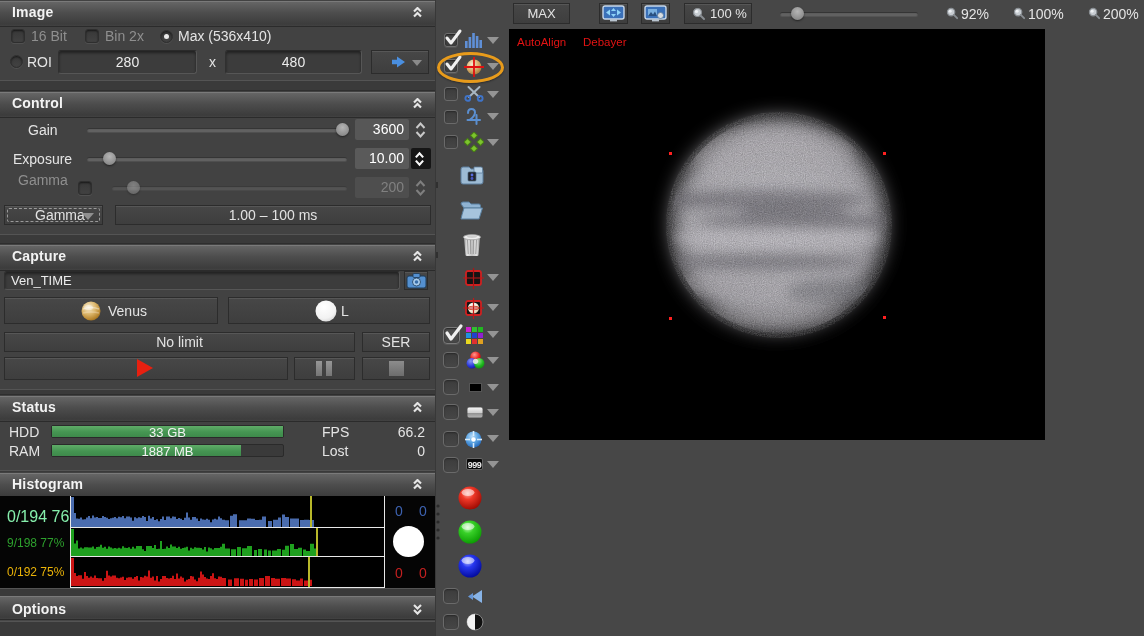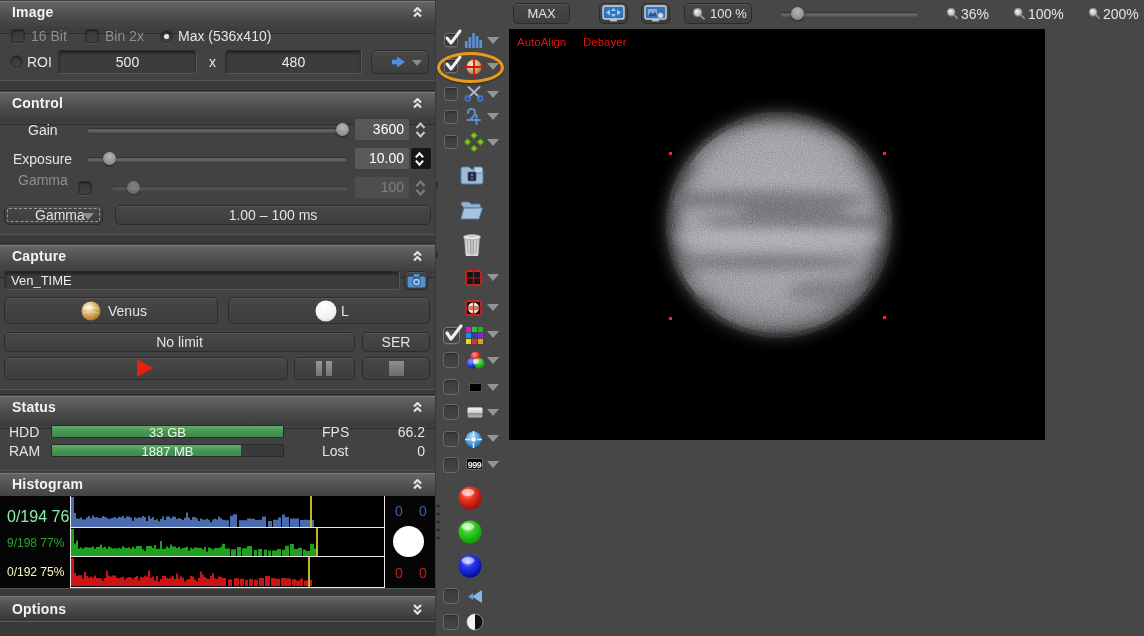--- a/index.html
+++ b/index.html
@@ -1,26 +1,26 @@
 <!DOCTYPE html>
 <html><head><meta charset="utf-8"><style>
 *{margin:0;padding:0;box-sizing:border-box}
 body{-webkit-font-smoothing:antialiased;width:1144px;height:636px;background:#474747;font-family:"Liberation Sans",sans-serif;position:relative;overflow:hidden}
 .abs{position:absolute}
-.hdr{position:absolute;left:0;width:435px;height:33px;background:linear-gradient(#656565,#4d4d4d 45%,#3c3c3c 92%,#424242);border-top:1px solid #7a7a7a;border-bottom:1px solid #2b2b2b}
+.hdr{position:absolute;left:0;width:435px;height:26px;background:linear-gradient(#656565,#4d4d4d 45%,#3c3c3c 92%,#424242);border-top:1px solid #7a7a7a;border-bottom:1px solid #2b2b2b}
 .hdr .t{position:absolute;left:12px;top:2px;color:#f3f3f3;font-weight:bold;font-size:14px;letter-spacing:.2px}
 .chev{position:absolute;right:13px;top:5px}
 .sec{position:absolute;left:0;width:435px;background:#424242}
 .gap{position:absolute;left:0;width:435px;background:#3a3a3a;border-top:1px solid #545454}
 .cb{position:absolute;width:14px;height:14px;background:linear-gradient(#383838,#424242);border:1px solid #2e2e2e;border-radius:3px;box-shadow:inset 0 1px 2px rgba(0,0,0,.6),0 1px 0 rgba(255,255,255,.08)}
 .radio{position:absolute;width:13px;height:13px;background:linear-gradient(#383838,#434343);border:1px solid #2e2e2e;border-radius:50%;box-shadow:inset 0 1px 2px rgba(0,0,0,.6),0 1px 0 rgba(255,255,255,.08)}
 .lbl{position:absolute;color:#e4e4e4;font-size:14px}
 .dim{color:#8f8f8f}
 .field{position:absolute;background:#3c3c3c;border:1px solid #565656;border-top-color:#2a2a2a;border-left-color:#303030;border-radius:3px;box-shadow:inset 0 2px 3px rgba(0,0,0,.45);color:#ececec;font-size:14px}
-.btn{position:absolute;background:linear-gradient(#474747,#3e3e3e);border:1px solid #2c2c2c;border-radius:5px;box-shadow:inset 0 1px 0 rgba(255,255,255,.09);color:#e2e2e2;font-size:14px}
+.btn{position:absolute;background:linear-gradient(#474747,#3e3e3e);border:1px solid #2c2c2c;border-radius:0;box-shadow:inset 0 1px 0 rgba(255,255,255,.09);color:#e2e2e2;font-size:14px}
 .track{position:absolute;height:4px;background:#616161;border-radius:2px;box-shadow:inset 0 1px 1px rgba(0,0,0,.5),0 1px 0 rgba(255,255,255,.07)}
 .knob{position:absolute;width:13px;height:13px;border-radius:50%;background:radial-gradient(circle at 50% 35%,#b5b5b5,#8d8d8d 70%,#787878);box-shadow:0 1px 2px rgba(0,0,0,.5)}
 .spin{position:absolute;width:13px;height:22px}
 .pbar{position:absolute;height:13px;background:#3a3a3a;border:1px solid #2a2a2a;border-radius:2px}
 .pfill{position:absolute;top:0;left:0;bottom:0;background:linear-gradient(#5fac68,#459552 55%,#3e8a4b)}
 .ptxt{position:absolute;width:100%;text-align:center;top:-1px;color:#f2f2f2;font-size:13px}
 .cbl{border-color:#6a6a6a !important;background:linear-gradient(#3c3c3c,#464646) !important;box-shadow:inset 0 1px 2px rgba(0,0,0,.35) !important}
 .tri{width:0;height:0;border-left:6px solid transparent;border-right:6px solid transparent;border-top:7px solid #949494;position:absolute}
 .ledge{position:absolute;left:435px;top:0;width:1px;height:636px;background:#383838}
 </style></head><body>
@@ -35,21 +35,21 @@
   </div>
 <div class="cb" style="left:11px;top:29px"></div>
 <span class="lbl dim" style="left:31px;top:28px">16 Bit</span>
 <div class="cb" style="left:85px;top:29px"></div>
 <span class="lbl dim" style="left:105px;top:28px">Bin 2x</span>
 <div class="radio" style="left:160px;top:30px"></div>
 <div class="abs" style="left:164px;top:34px;width:5px;height:5px;border-radius:50%;background:#e8e8e8"></div>
 <span class="lbl" style="left:178px;top:28px">Max (536x410)</span>
 <div class="radio" style="left:10px;top:55px"></div>
 <span class="lbl" style="left:27px;top:54px">ROI</span>
-<div class="field" style="left:58px;top:50px;width:139px;height:24px;text-align:center;line-height:22px">500</div>
+<div class="field" style="left:58px;top:50px;width:139px;height:24px;text-align:center;line-height:22px">280</div>
 <span class="lbl" style="left:209px;top:54px">x</span>
 <div class="field" style="left:225px;top:50px;width:137px;height:24px;text-align:center;line-height:22px">480</div>
 <div class="btn" style="left:371px;top:50px;width:58px;height:24px">
  <svg width="56" height="22" viewBox="0 0 56 22">
       <path d="M33 11 L25 5.5 L25 8.8 L20 8.8 L20 13.2 L25 13.2 L25 16.5 Z" fill="#4a8fe0"></path>
       <path d="M40 9 L50 9 L45 15 Z" fill="#8a8a8a"></path>
     </svg></div>
 <div class="gap" style="top:80px;height:11px;border-bottom:1px solid #2e2e2e"></div>
 
 <div class="sec" style="top:91px;height:143px"></div>
@@ -74,21 +74,21 @@
 <div class="abs" style="left:355px;top:148px;width:54px;height:21px;background:#5a5a5a;border-radius:2px;color:#fff;font-size:14px;text-align:right;padding-right:5px;line-height:21px;box-sizing:border-box">10.00</div>
 <div class="abs" style="left:411px;top:148px;width:20px;height:21px;background:#161616;border-radius:2px"></div>
 <svg class="spin" style="left:413px;top:148px" width="16" height="21" viewBox="0 0 16 21">
     <path d="M3.5 8.5 L8 3.5 L12.5 8.5" fill="none" stroke="#fafafa" stroke-width="2.6"></path>
     <path d="M3.5 12.5 L8 17.5 L12.5 12.5" fill="none" stroke="#fafafa" stroke-width="2.6"></path>
   </svg>
 <span class="lbl dim" style="left:18px;top:172px">Gamma</span>
 <div class="cb" style="left:78px;top:181px"></div>
 <div class="track" style="left:112px;top:186px;width:235px;opacity:.55"></div>
 <div class="knob" style="left:127px;top:181px;opacity:.55"></div>
-<div class="abs" style="left:355px;top:177px;width:54px;height:21px;background:#4e4e4e;border-radius:2px;color:#808080;font-size:14px;text-align:right;padding-right:5px;line-height:21px;box-sizing:border-box">100</div>
+<div class="abs" style="left:355px;top:177px;width:54px;height:21px;background:#4e4e4e;border-radius:2px;color:#808080;font-size:14px;text-align:right;padding-right:5px;line-height:21px;box-sizing:border-box">200</div>
 <svg class="spin" style="left:414px;top:177px;opacity:.45" width="13" height="22" viewBox="0 0 13 22">
     <path d="M2.5 9 L6.5 4.5 L10.5 9" fill="none" stroke="#c9c9c9" stroke-width="2"></path>
     <path d="M2.5 13 L6.5 17.5 L10.5 13" fill="none" stroke="#c9c9c9" stroke-width="2"></path>
   </svg>
 <div class="btn" style="left:4px;top:205px;width:99px;height:20px">
     <div class="abs" style="left:2px;top:2px;right:2px;bottom:2px;border:1px dashed #9a9a9a;border-radius:2px"></div>
  <span class="abs" style="left:30px;top:1px">Gamma</span>
     <div class="tri" style="right:8px;top:7px;border-top-color:#8f8f8f"></div>
   </div>
 <div class="btn" style="left:115px;top:205px;width:316px;height:20px;text-align:center;line-height:19px">1.00 – 100 ms</div>
@@ -177,21 +177,21 @@
 <div class="hdr" style="top:473px">
     <span class="t">Histogram</span>
  <svg class="chev" width="9" height="11" viewBox="0 0 9 11">
       <path d="M1 4.6 L4.5 1 L8 4.6" fill="none" stroke="#e6e6e6" stroke-width="2.1"></path>
       <path d="M1 9.6 L4.5 6 L8 9.6" fill="none" stroke="#e6e6e6" stroke-width="2.1"></path>
     </svg>
   </div>
 <div class="abs" style="left:0;top:496px;width:435px;height:92px;background:#050505"></div>
 <span class="abs" style="left:7px;top:508px;font-size:16px;color:#86efac">0/194 76%</span>
 <span class="abs" style="left:7px;top:536px;font-size:12px;color:#2da02d">9/198 77%</span>
-<span class="abs" style="left:7px;top:565px;font-size:12px;color:#fef9c3">0/192 75%</span>
+<span class="abs" style="left:7px;top:565px;font-size:12px;color:#eab308">0/192 75%</span>
 <div class="abs" style="left:70px;top:496px;width:315px;height:92px;border-left:1px solid #e8e8e8;border-right:1px solid #e8e8e8">
  <svg class="abs" style="left:0;top:0" width="313" height="32" viewBox="0 0 313 32">
       <rect width="313" height="32" fill="#000"></rect>
       <path d="M0,31L0,1 L3,1 L3,17.0 L5,17.0L5,22.4L7,22.4L7,22.7L9,22.7L9,21.6L11,21.6L11,23.5L13,23.5L13,23.2L15,23.2L15,21.6L17,21.6L17,20.0L19,20.0L19,22.3L21,22.3L21,19.6L23,19.6L23,21.6L25,21.6L25,20.9L27,20.9L27,22.1L29,22.1L29,21.9L31,21.9L31,20.1L33,20.1L33,21.0L35,21.0L35,21.8L37,21.8L37,23.0L39,23.0L39,22.3L41,22.3L41,21.7L43,21.7L43,21.1L45,21.1L45,22.2L47,22.2L47,20.7L49,20.7L49,21.2L51,21.2L51,20.1L53,20.1L53,22.3L55,22.3L55,20.6L57,20.6L57,20.6L59,20.6L59,21.6L61,21.6L61,24.7L63,24.7L63,21.3L65,21.3L65,22.3L67,22.3L67,21.2L69,21.2L69,21.8L71,21.8L71,20.0L73,20.0L73,21.0L75,21.0L75,24.9L77,24.9L77,19.8L79,19.8L79,22.5L81,22.5L81,21.1L83,21.1L83,23.9L85,23.9L85,23.2L87,23.2L87,25.3L89,25.3L89,22.9L91,22.9L91,20.4L93,20.4L93,23.9L95,23.9L95,20.4L97,20.4L97,20.5L99,20.5L99,22.2L101,22.2L101,20.4L103,20.4L103,20.7L105,20.7L105,22.9L107,22.9L107,22.0L109,22.0L109,22.8L111,22.8L111,23.9L113,23.9L113,21.7L115,21.7L115,16.6L117,16.6L117,21.5L119,21.5L119,23.7L121,23.7L121,21.0L123,21.0L123,20.9L125,20.9L125,22.4L127,22.4L127,25.0L129,25.0L129,22.4L131,22.4L131,23.4L133,23.4L133,23.8L135,23.8L135,22.8L137,22.8L137,23.8L139,23.8L139,26.2L141,26.2L141,23.5L143,23.5L143,22.8L145,22.8L145,23.6L147,23.6L147,20.4L149,20.4L149,22.3L151,22.3L151,31L151,23.7L154,23.7L154,31L154,31L154,24.3L158,24.3L158,31L159,31L159,19.7L162,19.7L162,31L162,31L162,18.2L166,18.2L166,31L168,31L168,24.2L172,24.2L172,31L172,31L172,24.3L176,24.3L176,31L176,31L176,22.6L180,22.6L180,31L180,31L180,22.8L184,22.8L184,31L184,31L184,24.0L188,24.0L188,31L188,31L188,23.7L191,23.7L191,31L191,31L191,20.6L195,20.6L195,31L197,31L197,25.0L201,25.0L201,31L202,31L202,23.8L207,23.8L207,31L207,31L207,21.5L210,21.5L210,31L211,31L211,18.5L214,18.5L214,31L214,31L214,21.0L218,21.0L218,31L219,31L219,22.5L223,22.5L223,31L223,31L223,22.6L228,22.6L228,31L229,31L229,23.9L233,23.9L233,31L233,31L233,23.8L238,23.8L238,31L238,31L238,24.0L243,24.0L243,31L240,31Z" fill="#4a6cae"></path>
       <rect x="239" y="0" width="2" height="32" fill="#b8b82a"></rect>
       <rect x="0" y="31" width="313" height="1" fill="#e8e8e8"></rect>
     </svg>
  <svg class="abs" style="left:0;top:32px" width="313" height="29" viewBox="0 0 313 29">
       <rect width="313" height="29" fill="#000"></rect>
       <path d="M0,28L0,1 L3,1 L3,15.4 L5,15.4L5,12.4L7,12.4L7,20.5L9,20.5L9,19.4L11,19.4L11,20.4L13,20.4L13,19.3L15,19.3L15,19.3L17,19.3L17,19.5L19,19.5L19,19.4L21,19.4L21,18.4L23,18.4L23,20.7L25,20.7L25,18.9L27,18.9L27,18.8L29,18.8L29,16.7L31,16.7L31,19.7L33,19.7L33,18.7L35,18.7L35,20.7L37,20.7L37,18.6L39,18.6L39,19.5L41,19.5L41,20.4L43,20.4L43,19.9L45,19.9L45,20.4L47,20.4L47,19.8L49,19.8L49,20.5L51,20.5L51,18.3L53,18.3L53,19.8L55,19.8L55,20.1L57,20.1L57,19.3L59,19.3L59,20.8L61,20.8L61,18.8L63,18.8L63,20.4L65,20.4L65,18.1L67,18.1L67,18.0L69,18.0L69,17.9L71,17.9L71,21.3L73,21.3L73,22.9L75,22.9L75,18.0L77,18.0L77,18.1L79,18.1L79,17.9L81,17.9L81,20.1L83,20.1L83,17.0L85,17.0L85,21.0L87,21.0L87,20.7L89,20.7L89,13.0L91,13.0L91,21.0L93,21.0L93,20.8L95,20.8L95,18.6L97,18.6L97,20.0L99,20.0L99,16.6L101,16.6L101,18.4L103,18.4L103,18.4L105,18.4L105,20.1L107,20.1L107,18.7L109,18.7L109,20.7L111,20.7L111,20.1L113,20.1L113,19.6L115,19.6L115,18.7L117,18.7L117,22.5L119,22.5L119,19.7L121,19.7L121,20.7L123,20.7L123,19.3L125,19.3L125,19.8L127,19.8L127,19.7L129,19.7L129,20.1L131,20.1L131,21.6L133,21.6L133,19.0L135,19.0L135,23.6L137,23.6L137,19.4L139,19.4L139,20.2L141,20.2L141,21.4L143,21.4L143,20.1L145,20.1L145,19.9L147,19.9L147,20.0L149,20.0L149,18.7L151,18.7L151,28L151,15.7L154,15.7L154,28L154,28L154,20.5L159,20.5L159,28L160,28L160,21.3L165,21.3L165,28L166,28L166,19.0L170,19.0L170,28L171,28L171,20.3L176,20.3L176,28L176,28L176,17.9L181,17.9L181,28L183,28L183,21.9L186,21.9L186,28L187,28L187,21.0L191,21.0L191,28L193,28L193,21.5L196,21.5L196,28L197,28L197,22.5L200,22.5L200,28L201,28L201,22.6L206,22.6L206,28L206,28L206,21.1L210,21.1L210,28L211,28L211,21.8L214,21.8L214,28L214,28L214,17.7L218,17.7L218,28L219,28L219,16.0L223,16.0L223,28L223,28L223,21.1L227,21.1L227,28L227,28L227,19.8L231,19.8L231,28L232,28L232,21.5L235,21.5L235,28L235,28L235,22.9L239,22.9L239,28L239,28L239,15.7L243,15.7L243,28L243,28L243,20.6L247,20.6L247,28L246,28Z" fill="#1fa01f"></path>
@@ -520,21 +520,21 @@
     <path d="M8.5 8.5 L12 12" stroke="#888d92" stroke-width="2" stroke-linecap="round"></path>
   </svg>
 <span class="lbl" style="left:710px;top:6px;font-size:13px">100 %</span>
 <div class="track" style="left:780px;top:12px;width:138px"></div>
 <div class="knob" style="left:791px;top:7px"></div>
 <svg class="abs" style="left:946px;top:7px" width="13" height="13" viewBox="0 0 14 14">
     <circle cx="5.5" cy="5.5" r="4" fill="#c8cdd2" stroke="#8a8f94" stroke-width="1.2"></circle>
     <circle cx="4.5" cy="4.5" r="1.6" fill="#eef1f4"></circle>
     <path d="M8.5 8.5 L12 12" stroke="#888d92" stroke-width="2" stroke-linecap="round"></path>
   </svg>
-<span class="lbl" style="left:961px;top:6px;font-size:14px">36%</span>
+<span class="lbl" style="left:961px;top:6px;font-size:14px">92%</span>
 <svg class="abs" style="left:1013px;top:7px" width="13" height="13" viewBox="0 0 14 14">
     <circle cx="5.5" cy="5.5" r="4" fill="#c8cdd2" stroke="#8a8f94" stroke-width="1.2"></circle>
     <circle cx="4.5" cy="4.5" r="1.6" fill="#eef1f4"></circle>
     <path d="M8.5 8.5 L12 12" stroke="#888d92" stroke-width="2" stroke-linecap="round"></path>
   </svg>
 <span class="lbl" style="left:1028px;top:6px;font-size:14px">100%</span>
 <svg class="abs" style="left:1088px;top:7px" width="13" height="13" viewBox="0 0 14 14">
     <circle cx="5.5" cy="5.5" r="4" fill="#c8cdd2" stroke="#8a8f94" stroke-width="1.2"></circle>
     <circle cx="4.5" cy="4.5" r="1.6" fill="#eef1f4"></circle>
     <path d="M8.5 8.5 L12 12" stroke="#888d92" stroke-width="2" stroke-linecap="round"></path>

